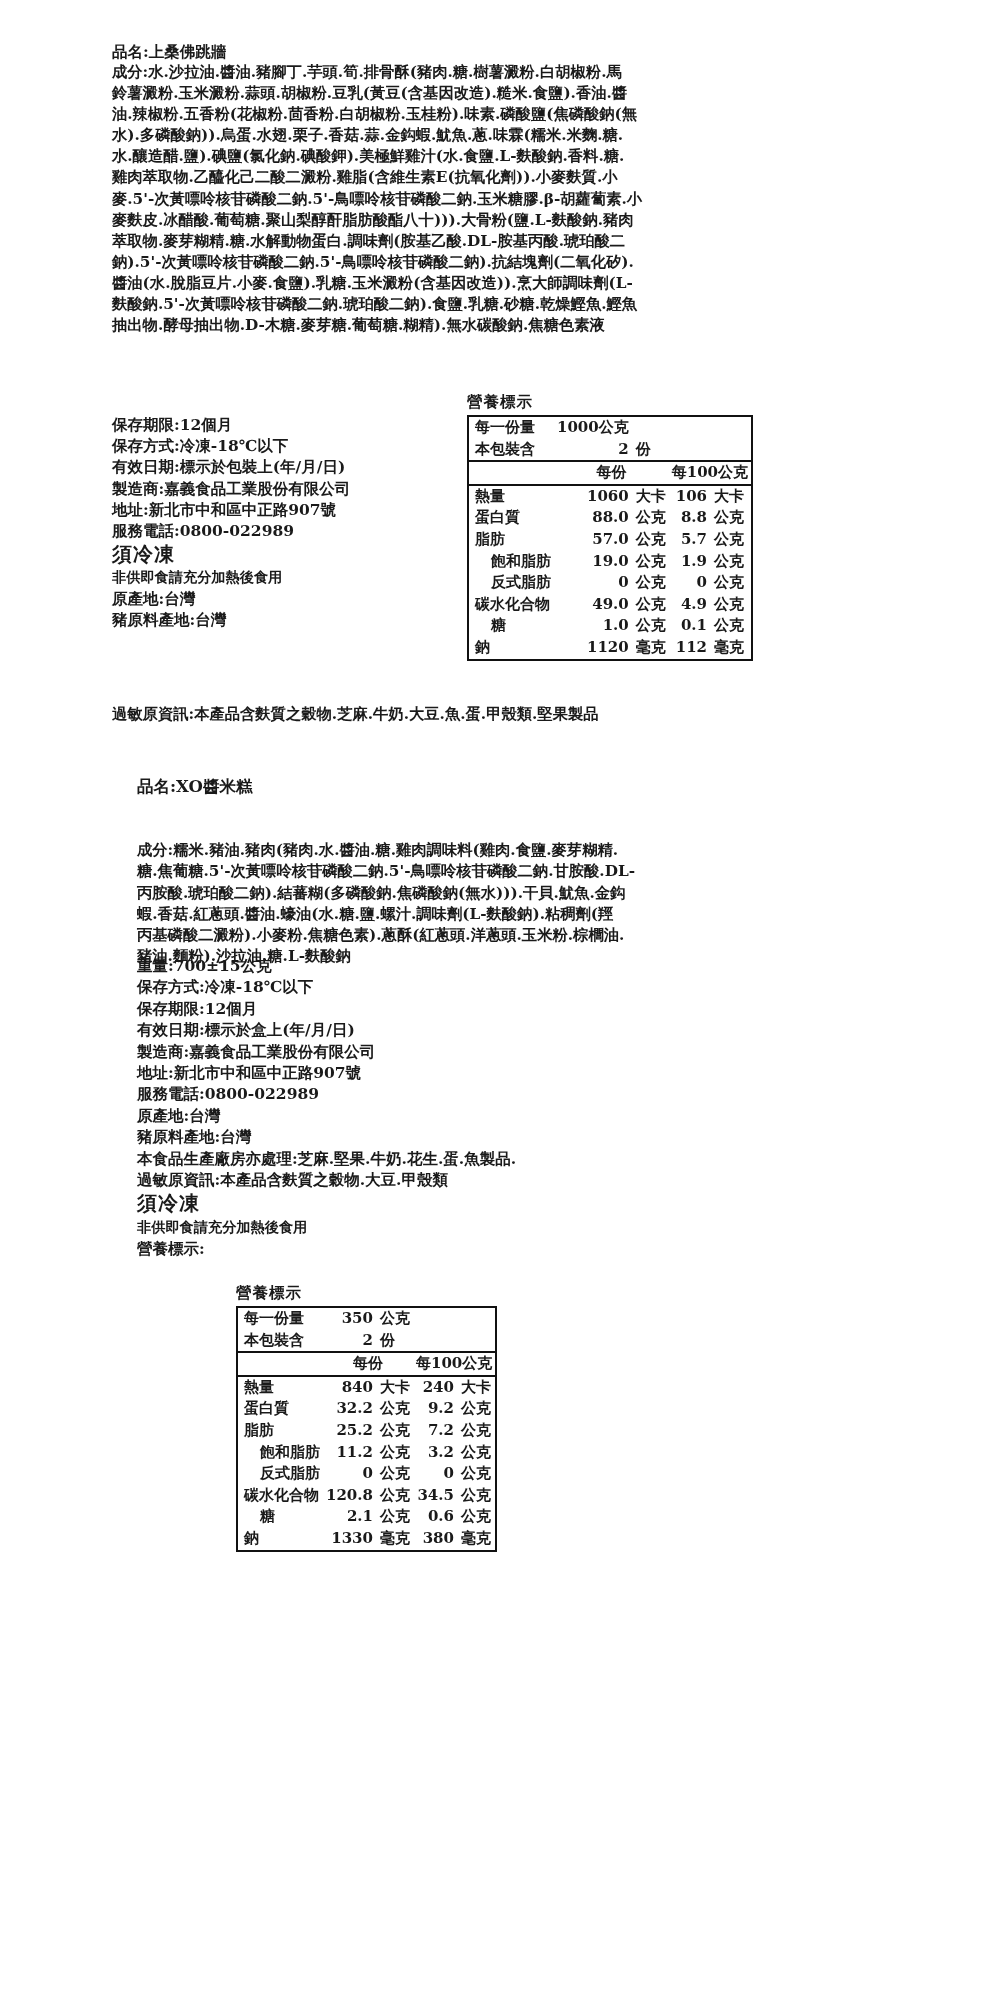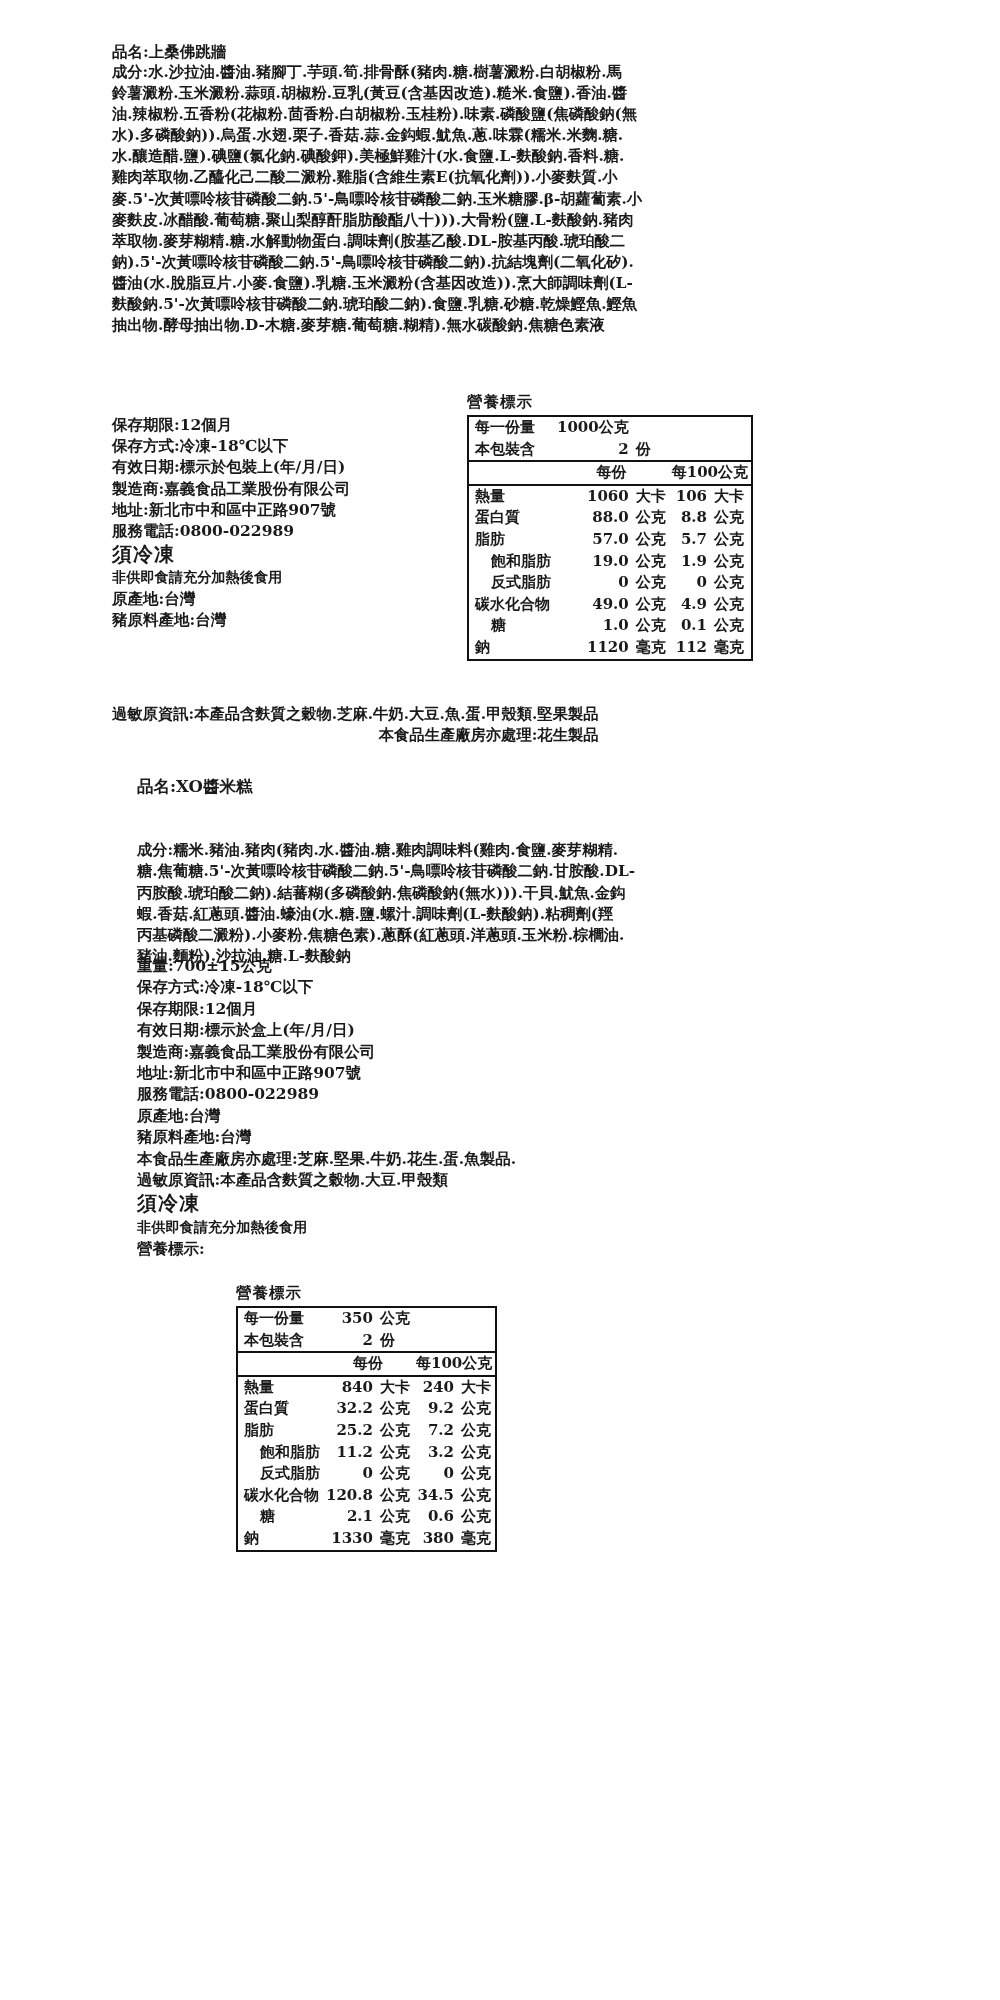--- a/index.html
+++ b/index.html
@@ -133,21 +133,20 @@
         <span class="ln">地址:新北市中和區中正路907號</span>
         <span class="ln">服務電話:0800-022989</span>
         <span class="ln big">須冷凍</span>
         <span class="ln small-note">非供即食請充分加熱後食用</span>
         <span class="ln">原產地:台灣</span>
         <span class="ln">豬原料產地:台灣</span>
       </div>
 
     <div class="p1-allergen" id="p1-allergen">
         <span class="ln">過敏原資訊:本產品含麩質之穀物.芝麻.牛奶.大豆.魚.蛋.甲殼類.堅果製品</span>
-        <span class="ln">本食品生產廠房亦處理:花生製品</span>
       </div>
 
     <div class="nutri-wrap" id="p1-nutri-wrap" style="left:467px; top:392px;">
       <div class="nutri-title">營養標示</div>
       <table class="nutri" id="p1-nutri">
         <tbody>
             <tr>
               <td class="c-name">每一份量</td>
               <td class="c-num">1000公克</td>
               <td class="c-unit"></td>

